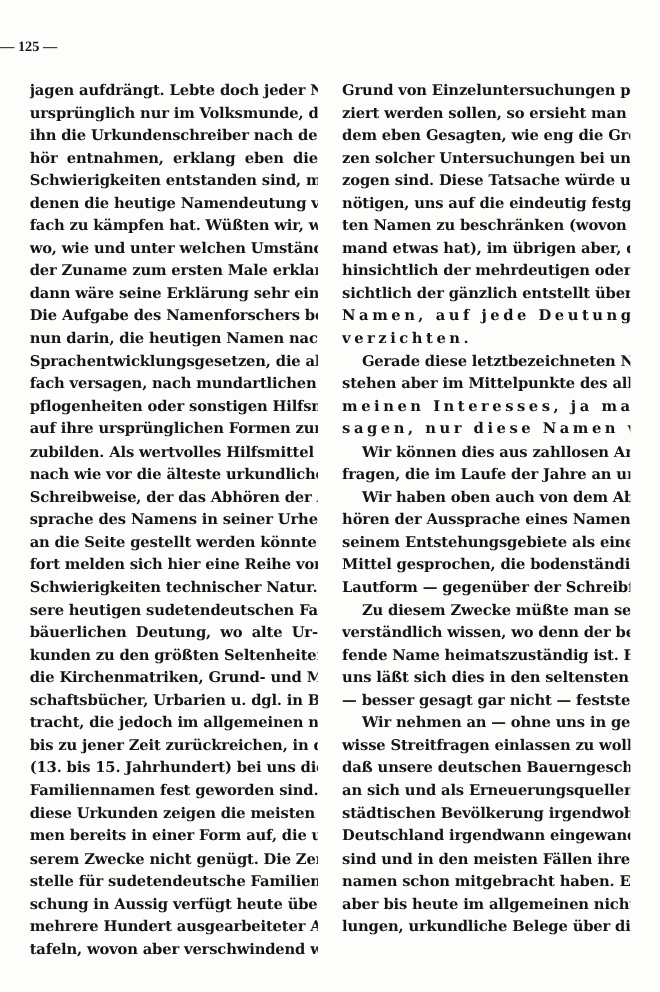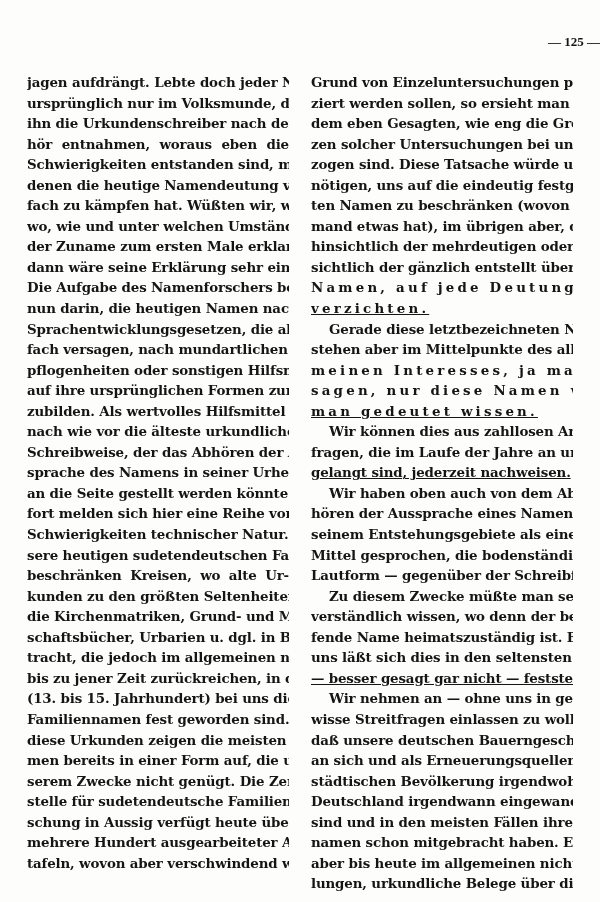--- a/index.html
+++ b/index.html
@@ -5,71 +5,71 @@
   html, body { margin: 0; padding: 0; }
   body {
     width: 600px; height: 902px; overflow: hidden;
     background: #fdfdfb;
     font-family: "DejaVu Serif", "Liberation Serif", serif;
     color: #151515;
   }
   .page { position: relative; width: 600px; height: 902px; }
   .page-number {
     position: absolute; top: 34px; left: 0; width: 600px;
-    text-align: right; font-size: 13px; font-weight: bold;
+    text-align: left; font-size: 13px; font-weight: bold;
     font-family: "Liberation Serif", serif;
   }
   .column {
     position: absolute; top: 72px; width: 262px;
     font-size: 13.4px; line-height: 20.55px;
     font-weight: bold;
     letter-spacing: -0.15px;
   }
   .col-left { left: 27px; }
   .col-right { left: 311px; }
   .line {
     display: block; white-space: nowrap; height: 20.55px;
     text-align: justify; text-align-last: justify; overflow: hidden;
   }
-  .line.last { text-align-last: left; text-decoration: underline; }
+  .line.last { text-align-last: left; }
   .line.indent { padding-left: 18px; }
   .line.spaced { letter-spacing: 3.2px; }
 </style>
 </head>
 <body>
 
 <div class="page">
   <div class="page-number">— 125 —</div>
 
   <div class="column col-left" id="col0">
       <span class="line">jagen aufdrängt. Lebte doch jeder Name</span>
       <span class="line">ursprünglich nur im Volksmunde, dem</span>
       <span class="line">ihn die Urkundenschreiber nach dem Ge-</span>
-      <span class="line">hör entnahmen, woraus eben die</span>
+      <span class="line">hör entnahmen, erklang eben die</span>
       <span class="line">Schwierigkeiten entstanden sind, mit</span>
       <span class="line">denen die heutige Namendeutung viel-</span>
       <span class="line">fach zu kämpfen hat. Wüßten wir, wann,</span>
       <span class="line">wo, wie und unter welchen Umständen</span>
       <span class="line">der Zuname zum ersten Male erklang,</span>
       <span class="line">dann wäre seine Erklärung sehr einfach.</span>
       <span class="line">Die Aufgabe des Namenforschers besteht</span>
       <span class="line">nun darin, die heutigen Namen nach den</span>
       <span class="line">Sprachentwicklungsgesetzen, die aber viel-</span>
       <span class="line">fach versagen, nach mundartlichen Ge-</span>
       <span class="line">pflogenheiten oder sonstigen Hilfsmitteln</span>
       <span class="line">auf ihre ursprünglichen Formen zurück-</span>
       <span class="line">zubilden. Als wertvolles Hilfsmittel gilt</span>
       <span class="line">nach wie vor die älteste urkundliche</span>
       <span class="line">Schreibweise, der das Abhören der Aus-</span>
       <span class="line">sprache des Namens in seiner Urheimat</span>
       <span class="line">an die Seite gestellt werden könnte. So-</span>
       <span class="line">fort melden sich hier eine Reihe von</span>
       <span class="line">Schwierigkeiten technischer Natur. Un-</span>
       <span class="line">sere heutigen sudetendeutschen Familien-</span>
-      <span class="line">beschränken Kreisen, wo alte Ur-</span>
+      <span class="line">bäuerlichen Deutung, wo alte Ur-</span>
       <span class="line">kunden zu den größten Seltenheiten</span>
       <span class="line">die Kirchenmatriken, Grund- und Mann-</span>
       <span class="line">schaftsbücher, Urbarien u. dgl. in Be-</span>
       <span class="line">tracht, die jedoch im allgemeinen nicht</span>
       <span class="line">bis zu jener Zeit zurückreichen, in der</span>
       <span class="line">(13. bis 15. Jahrhundert) bei uns die</span>
       <span class="line">Familiennamen fest geworden sind. Alle</span>
       <span class="line">diese Urkunden zeigen die meisten Na-</span>
       <span class="line">men bereits in einer Form auf, die un-</span>
       <span class="line">serem Zwecke nicht genügt. Die Zentral-</span>
@@ -88,24 +88,22 @@
       <span class="line">ten Namen zu beschränken (wovon nie-</span>
       <span class="line">mand etwas hat), im übrigen aber, d. i.</span>
       <span class="line">hinsichtlich der mehrdeutigen oder hin-</span>
       <span class="line">sichtlich der gänzlich entstellt überlieferten</span>
       <span class="line spaced">Namen, auf jede Deutung zu</span>
       <span class="line last spaced">verzichten.</span>
       <span class="line indent">Gerade diese letztbezeichneten Namen</span>
       <span class="line">stehen aber im Mittelpunkte des allge-</span>
       <span class="line spaced">meinen Interesses, ja man kann</span>
       <span class="line spaced">sagen, nur diese Namen will</span>
-      <span class="line last spaced">man gedeutet wissen.</span>
       <span class="line indent">Wir können dies aus zahllosen An-</span>
       <span class="line">fragen, die im Laufe der Jahre an uns</span>
-      <span class="line last">gelangt sind, jederzeit nachweisen.</span>
       <span class="line indent">Wir haben oben auch von dem Ab-</span>
       <span class="line">hören der Aussprache eines Namens in</span>
       <span class="line">seinem Entstehungsgebiete als einem</span>
       <span class="line">Mittel gesprochen, die bodenständige</span>
       <span class="line">Lautform — gegenüber der Schreibform</span>
       <span class="line indent">Zu diesem Zwecke müßte man selbst-</span>
       <span class="line">verständlich wissen, wo denn der betref-</span>
       <span class="line">fende Name heimatszuständig ist. Bei</span>
       <span class="line">uns läßt sich dies in den seltensten Fällen</span>
       <span class="line last">— besser gesagt gar nicht — feststellen.</span>

